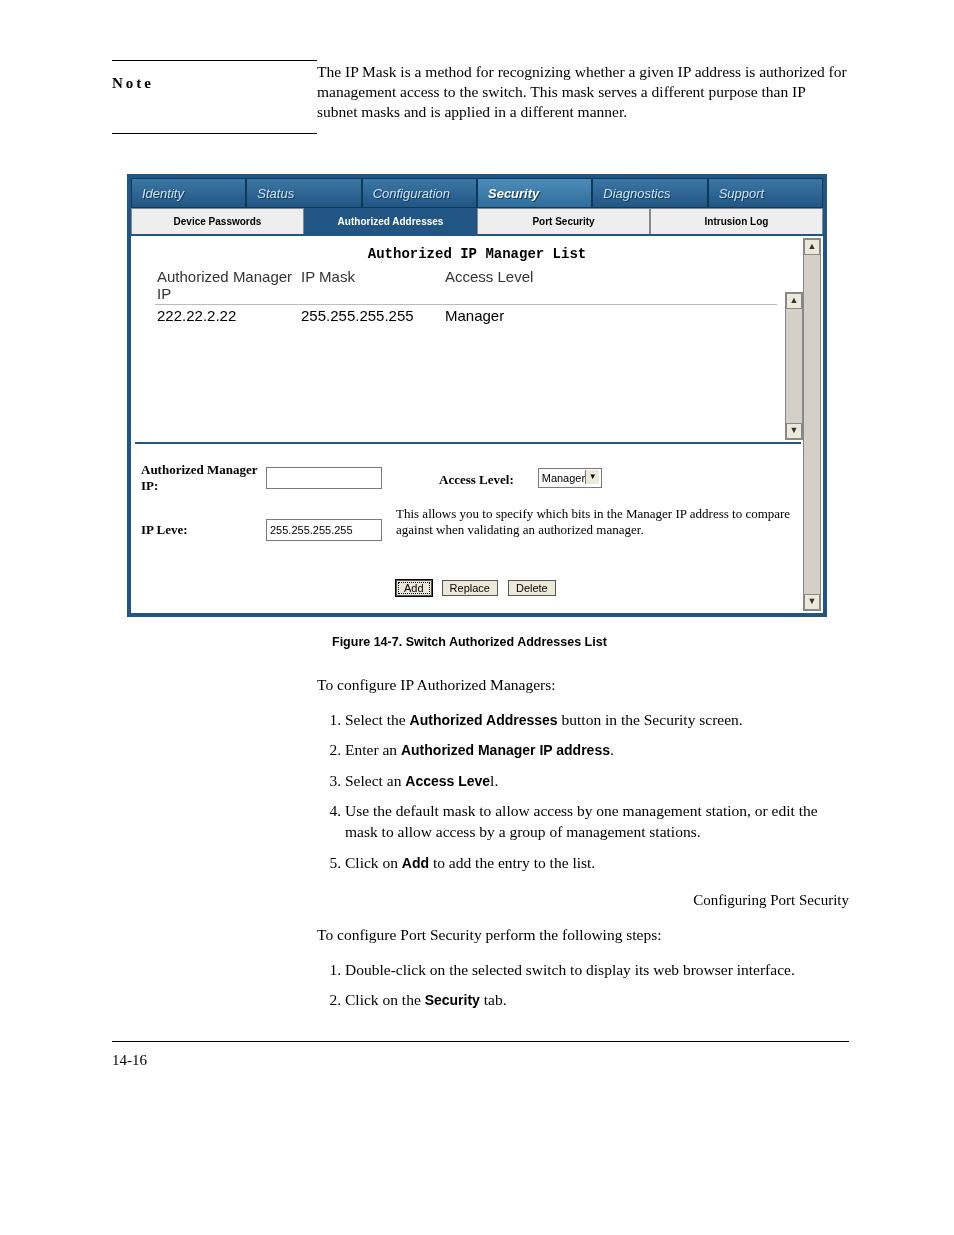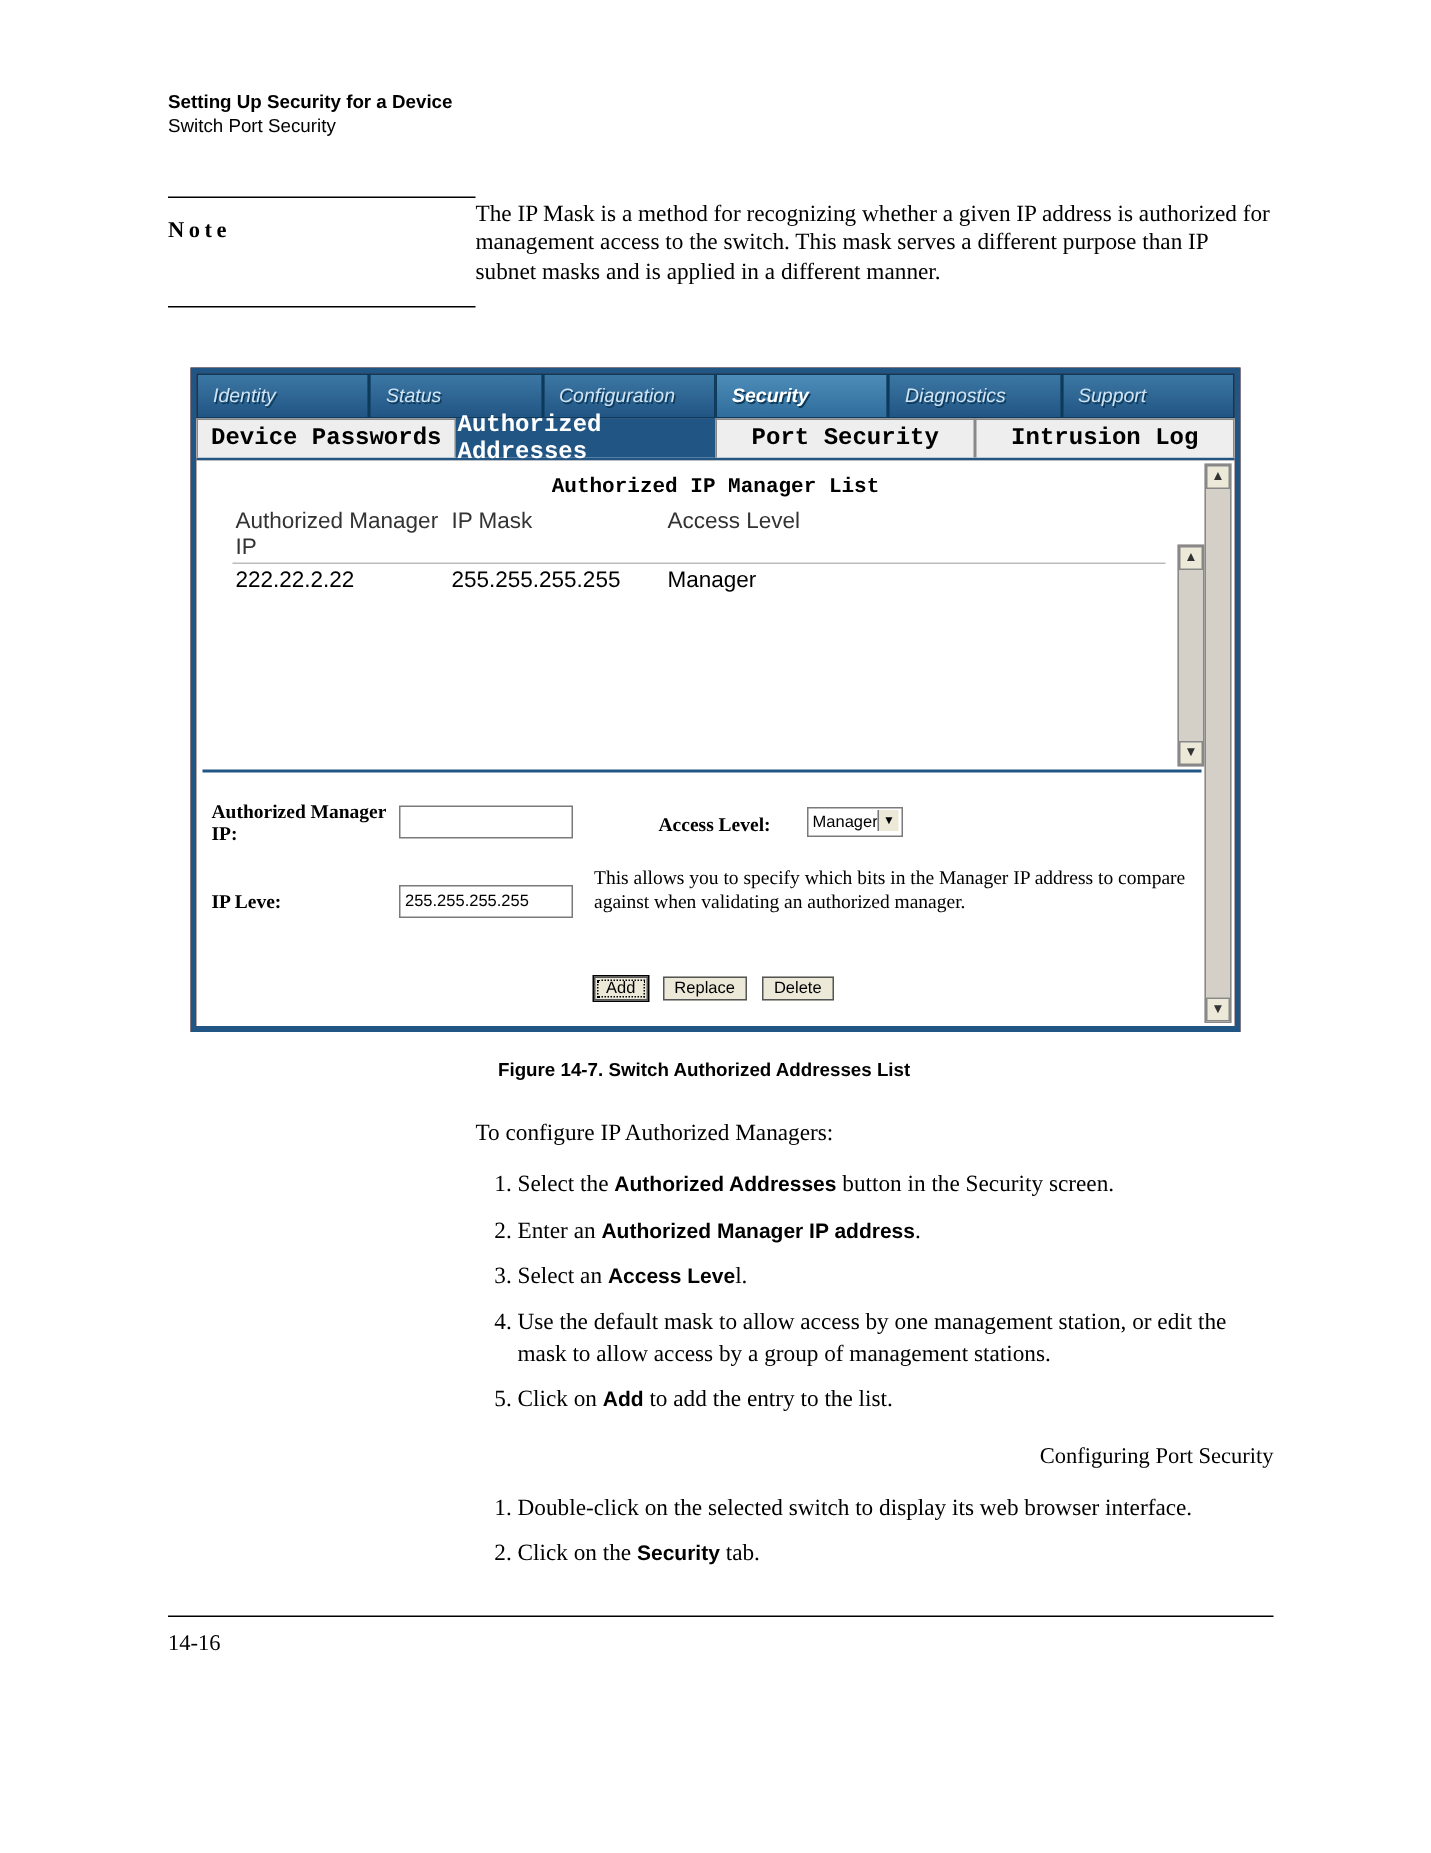--- a/index.html
+++ b/index.html
@@ -85,22 +85,22 @@
     display: flex;
     background: #fff;
     height: 26px;
     border-bottom: 2px solid #215584;
   }
   .sub-tab {
     flex: 1;
     border: 1px solid #888;
     border-bottom: none;
     background: #eeeeee;
-    font-family: Liberation Mono, monospace;
-    font-size: 16px;
+    font-family: Liberation Sans, sans-serif;
+    font-size: 10px;
     font-weight: bold;
     display: flex;
     align-items: center;
     justify-content: center;
     color: #000;
   }
   .sub-tab.active {
     background: #215584;
     color: #fff;
     border-color: #215584;
@@ -296,24 +296,20 @@
     margin-top: 30px;
     padding-top: 10px;
     font-size: 15px;
   }
 </style>
 </head>
 <body>
 
 <div class="page">
 
-  <div class="running-head">
-    <div class="rh-bold">Setting Up Security for a Device</div>
-    <div>Switch Port Security</div>
-  </div>
 
   <div class="note-block">
     <div class="note-left">
       <div class="note-rules">
         <div class="note-label">Note</div>
       </div>
     </div>
     <div class="note-copy">The IP Mask is a method for recognizing whether a given IP address is authorized for management access to the switch. This mask serves a different purpose than IP subnet masks and is applied in a different manner.</div>
   </div>
 
@@ -399,20 +395,21 @@
     <ol>
       <li><span>Select the </span><span class="sans-b">Authorized Addresses</span><span> button in the Security screen.</span></li>
       <li><span>Enter an </span><span class="sans-b">Authorized Manager IP address</span><span>.</span></li>
       <li><span>Select an </span><span class="sans-b">Access Leve</span><span>l.</span></li>
       <li><span>Use the default mask to allow access by one management station, or edit the mask to allow access by a group of management stations.</span><span class="sans-b"></span><span></span></li>
       <li><span>Click on </span><span class="sans-b">Add</span><span> to add the entry to the list.</span></li>
     </ol>
 
     <h2 class="section">Configuring Port Security</h2>
 
+    <p>To configure Port Security perform the following steps:</p>
     <ol>
       <li><span>Double-click on the selected switch to display its web browser interface.</span><span class="sans-b"></span><span></span></li>
       <li><span>Click on the </span><span class="sans-b">Security</span><span> tab.</span></li>
     </ol>
   </div>
 
   <div class="footer-rule">
     <span>14-16</span>
   </div>
 

